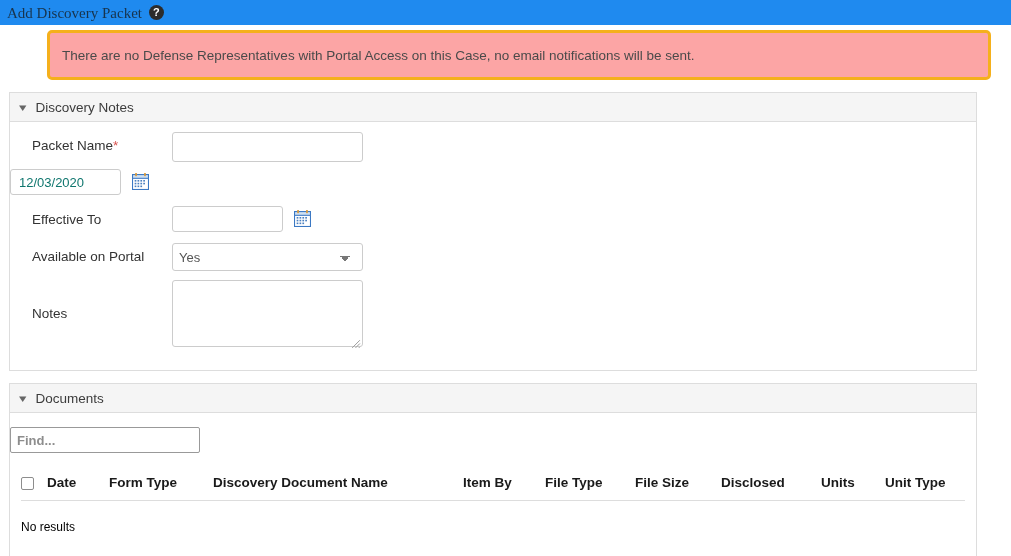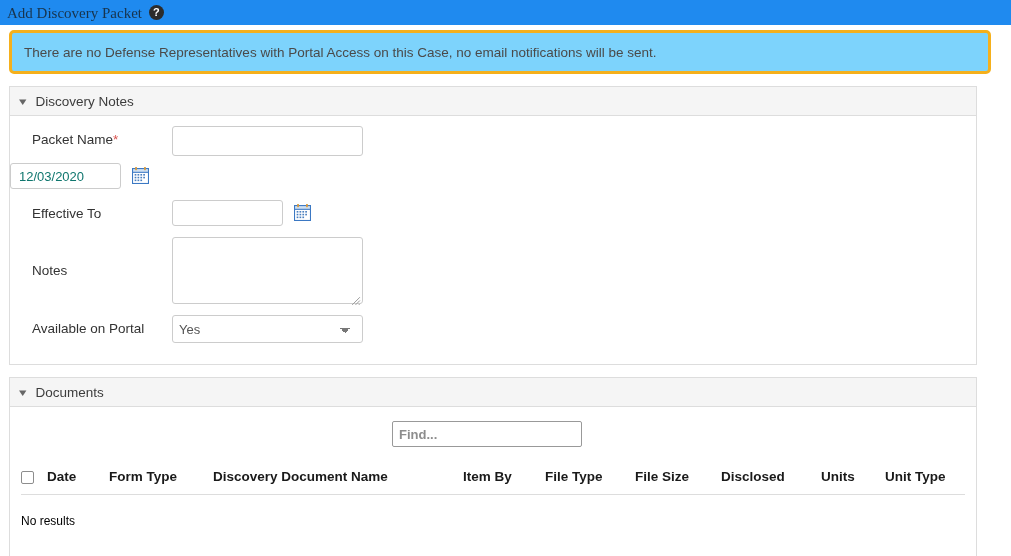--- a/index.html
+++ b/index.html
@@ -39,25 +39,26 @@
     justify-content: center;
     cursor: pointer;
     line-height: 1;
   }
 
   
   .alert-wrap { padding: 5px 20px 0 9px; }
   .alert {
     border: 3px solid #f5b01c;
     border-radius: 5px;
-    background: #7dd3fc;
-    height: 44px;
+    background: #fca5a5;
+    height: 50px;
     display: flex;
     align-items: center;
     padding-left: 12px;
+    margin-left: 38px;
   }
   .alert-text {
     font-size: 13.5px;
     color: #4a4a4a;
   }
 
   
   .panel {
     margin: 12px 34px 0 9px;
     border: 1px solid #dddddd;
@@ -158,21 +159,21 @@
     position: absolute;
     right: 2px; bottom: 2px;
     width: 11px; height: 11px;
     pointer-events: none;
   }
   .notes-label { line-height: 67px; }
 
   
   .find-row {
     display: flex;
-    justify-content: center;
+    justify-content: flex-start;
     padding: 14px 12px 10px 0;
   }
   .find-input {
     width: 190px; height: 26px;
     border: 1px solid #999999;
     border-radius: 2px;
     font-family: "Liberation Sans", sans-serif;
     font-size: 13px;
     color: #555;
     padding: 3px 6px;
@@ -277,38 +278,38 @@
           <rect x="7.9" y="9.2" width="1.6" height="1.5"></rect>
             <rect x="10.6" y="9.2" width="1.6" height="1.5"></rect>
           <rect x="2.5" y="11.8" width="1.6" height="1.5"></rect>
             <rect x="5.2" y="11.8" width="1.6" height="1.5"></rect>
           <rect x="7.9" y="11.8" width="1.6" height="1.5"></rect>
         </g>
       </svg>
     </div>
 
     <div class="form-row">
+      <div class="form-label">Available on Portal</div>
+      <select class="inp-select">
+        <option>Yes</option>
+      </select>
+    </div>
+
+    <div class="form-row">
       <div class="form-label notes-label">Notes</div>
       <div class="ta-wrap">
         <textarea class="inp-notes" style=""></textarea>
         <svg class="ta-grip" viewBox="0 0 10 10">
           <g stroke="#9a9a9a" stroke-width="0.9">
             <line x1="9" y1="2" x2="2" y2="9"></line>
             <line x1="9" y1="5" x2="5" y2="9"></line>
             <line x1="9" y1="8" x2="8" y2="9"></line>
           </g>
         </svg>
       </div>
-    </div>
-
-    <div class="form-row">
-      <div class="form-label">Available on Portal</div>
-      <select class="inp-select">
-        <option>Yes</option>
-      </select>
     </div>
 
   </div>
 </div>
 
 <div class="panel">
   <div class="panel-header">
     <span class="chevron">▾</span>
     <span class="panel-title">Documents</span>
   </div>

